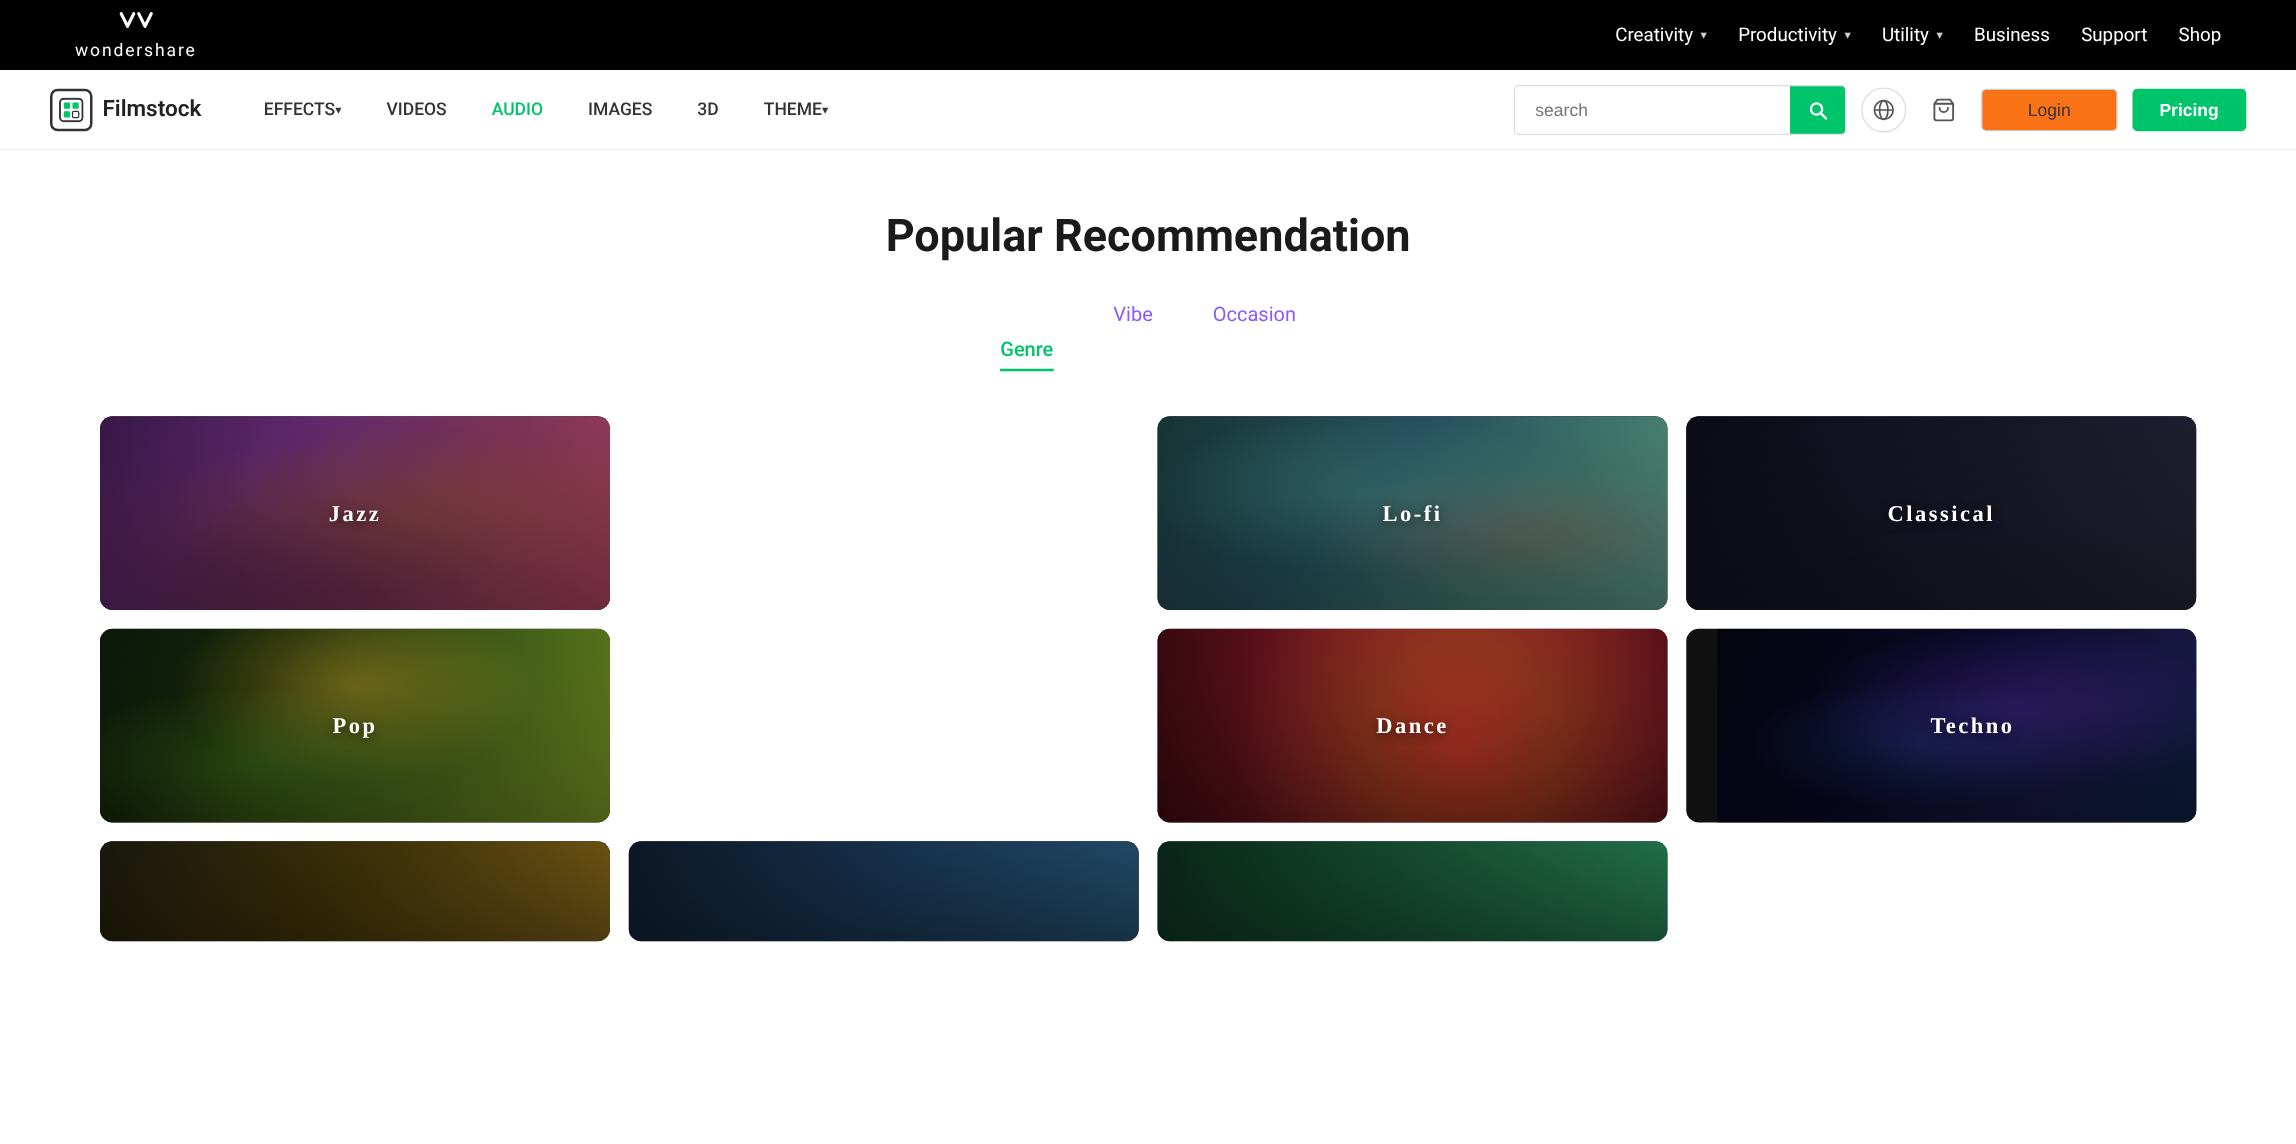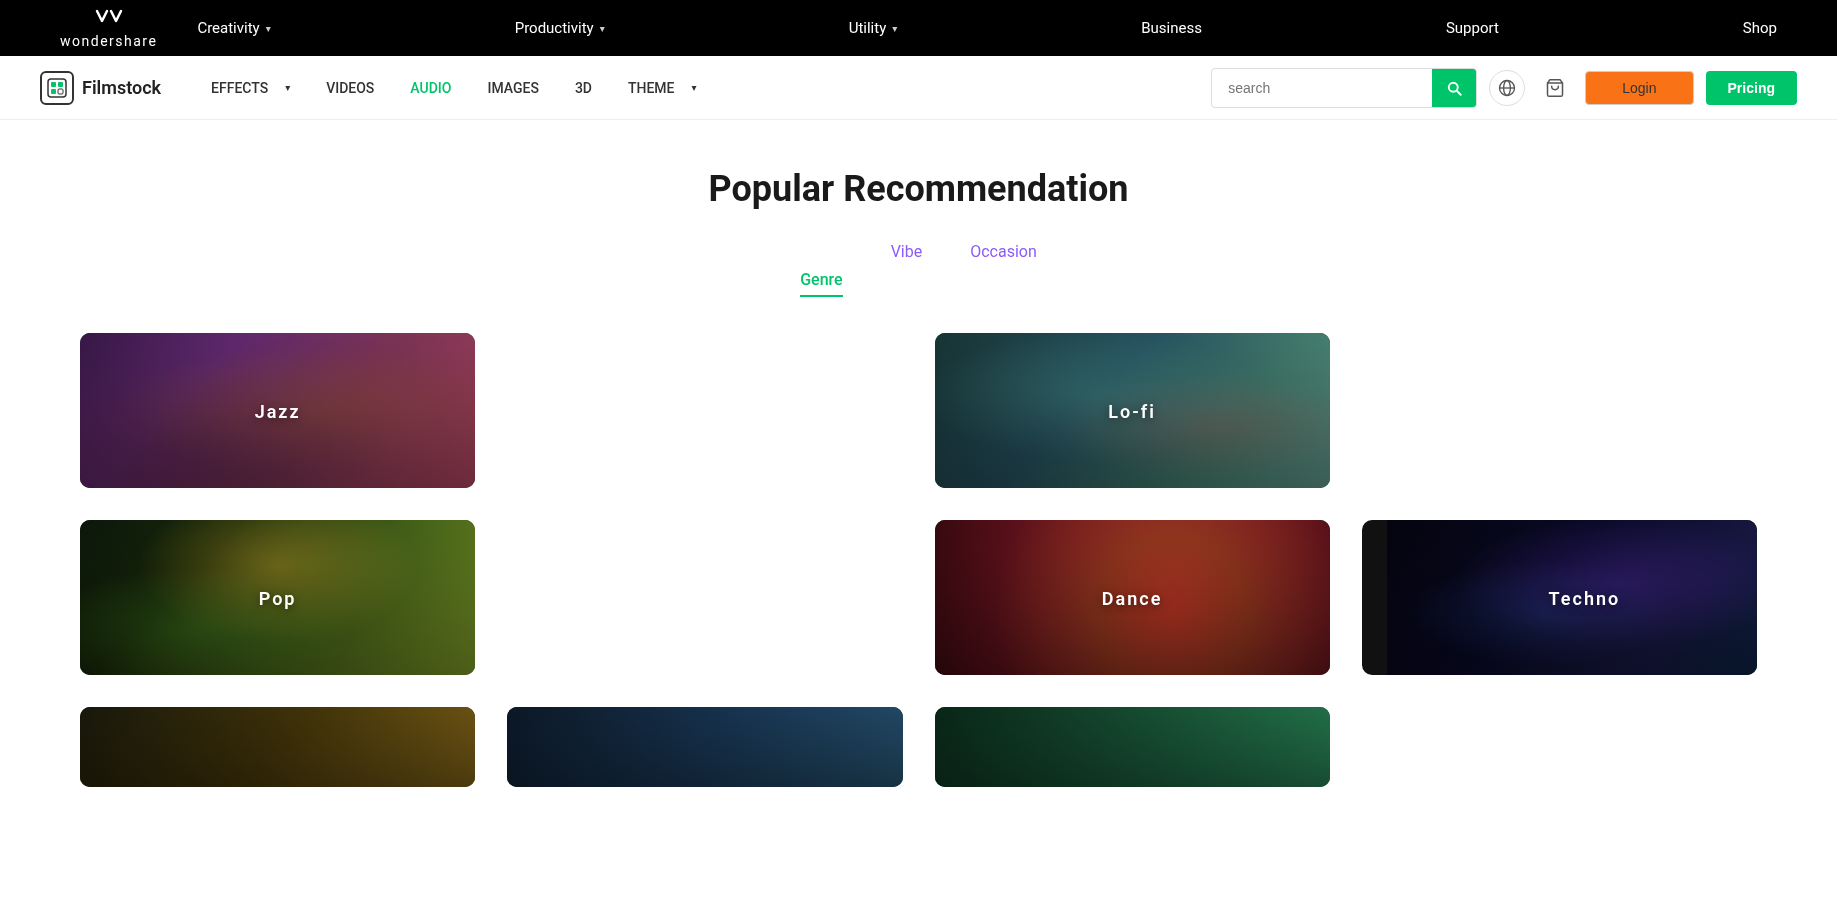--- a/index.html
+++ b/index.html
@@ -12,21 +12,21 @@
       display: flex;
       align-items: center;
       padding: 0 60px;
       gap: 40px;
     }
     .top-nav-items {
       display: flex;
       align-items: center;
       gap: 25px;
       flex: 1;
-      justify-content: space-between;
+      justify-content: flex-end;
     }
     .top-nav-item {
       color: #fff;
       font-size: 15px;
       cursor: pointer;
       display: flex;
       align-items: center;
       gap: 6px;
       white-space: nowrap;
     }
@@ -77,21 +77,21 @@
     .second-nav-item {
       font-size: 14px;
       font-weight: 500;
       color: #333;
       padding: 0 18px;
       height: 64px;
       display: flex;
       align-items: center;
       cursor: pointer;
       white-space: nowrap;
-      gap: 17px;
+      gap: 0;
     }
     .second-nav-item.active {
       color: #00c469;
     }
     .second-nav-item .chevron {
       font-size: 10px;
     }
     .second-nav-right {
       display: flex;
       align-items: center;
@@ -199,21 +199,22 @@
       border-bottom: 2px solid #00c469;
       font-weight: 500;
       margin-top: 28px;
     }
 
     
     .genre-grid {
       display: grid;
       grid-template-columns: repeat(4, 1fr);
       grid-template-rows: auto auto auto;
-      gap: 32px;
+      gap: 15px;
+      font-family: Liberation Serif, serif;
     }
     .genre-card {
       position: relative;
       border-radius: 10px;
       overflow: hidden;
       cursor: pointer;
       background: #111;
     }
     .genre-card.tall {
       grid-row: span 2;
@@ -435,20 +436,26 @@
 
 
     <div class="genre-card" style="grid-column:3; grid-row:1;">
       <div class="genre-card-inner bg-lofi" style="min-height:155px;">
         <div class="lofi-detail"></div>
         <div class="genre-overlay"></div>
         <span class="genre-label">Lo-fi</span>
       </div>
     </div>
 
+    <div class="genre-card" style="grid-column:4; grid-row:1;">
+      <div class="genre-card-inner bg-classical" style="min-height:155px;">
+        <div class="genre-overlay"></div>
+        <span class="genre-label">Classical</span>
+      </div>
+    </div>
 
     <div class="genre-card" style="grid-column:1; grid-row:2;">
       <div class="genre-card-inner bg-pop" style="min-height:155px;">
         <div class="pop-detail"></div>
         <div class="genre-overlay"></div>
         <span class="genre-label">Pop</span>
       </div>
     </div>
 
     <div class="genre-card" style="grid-column:3; grid-row:2;">

